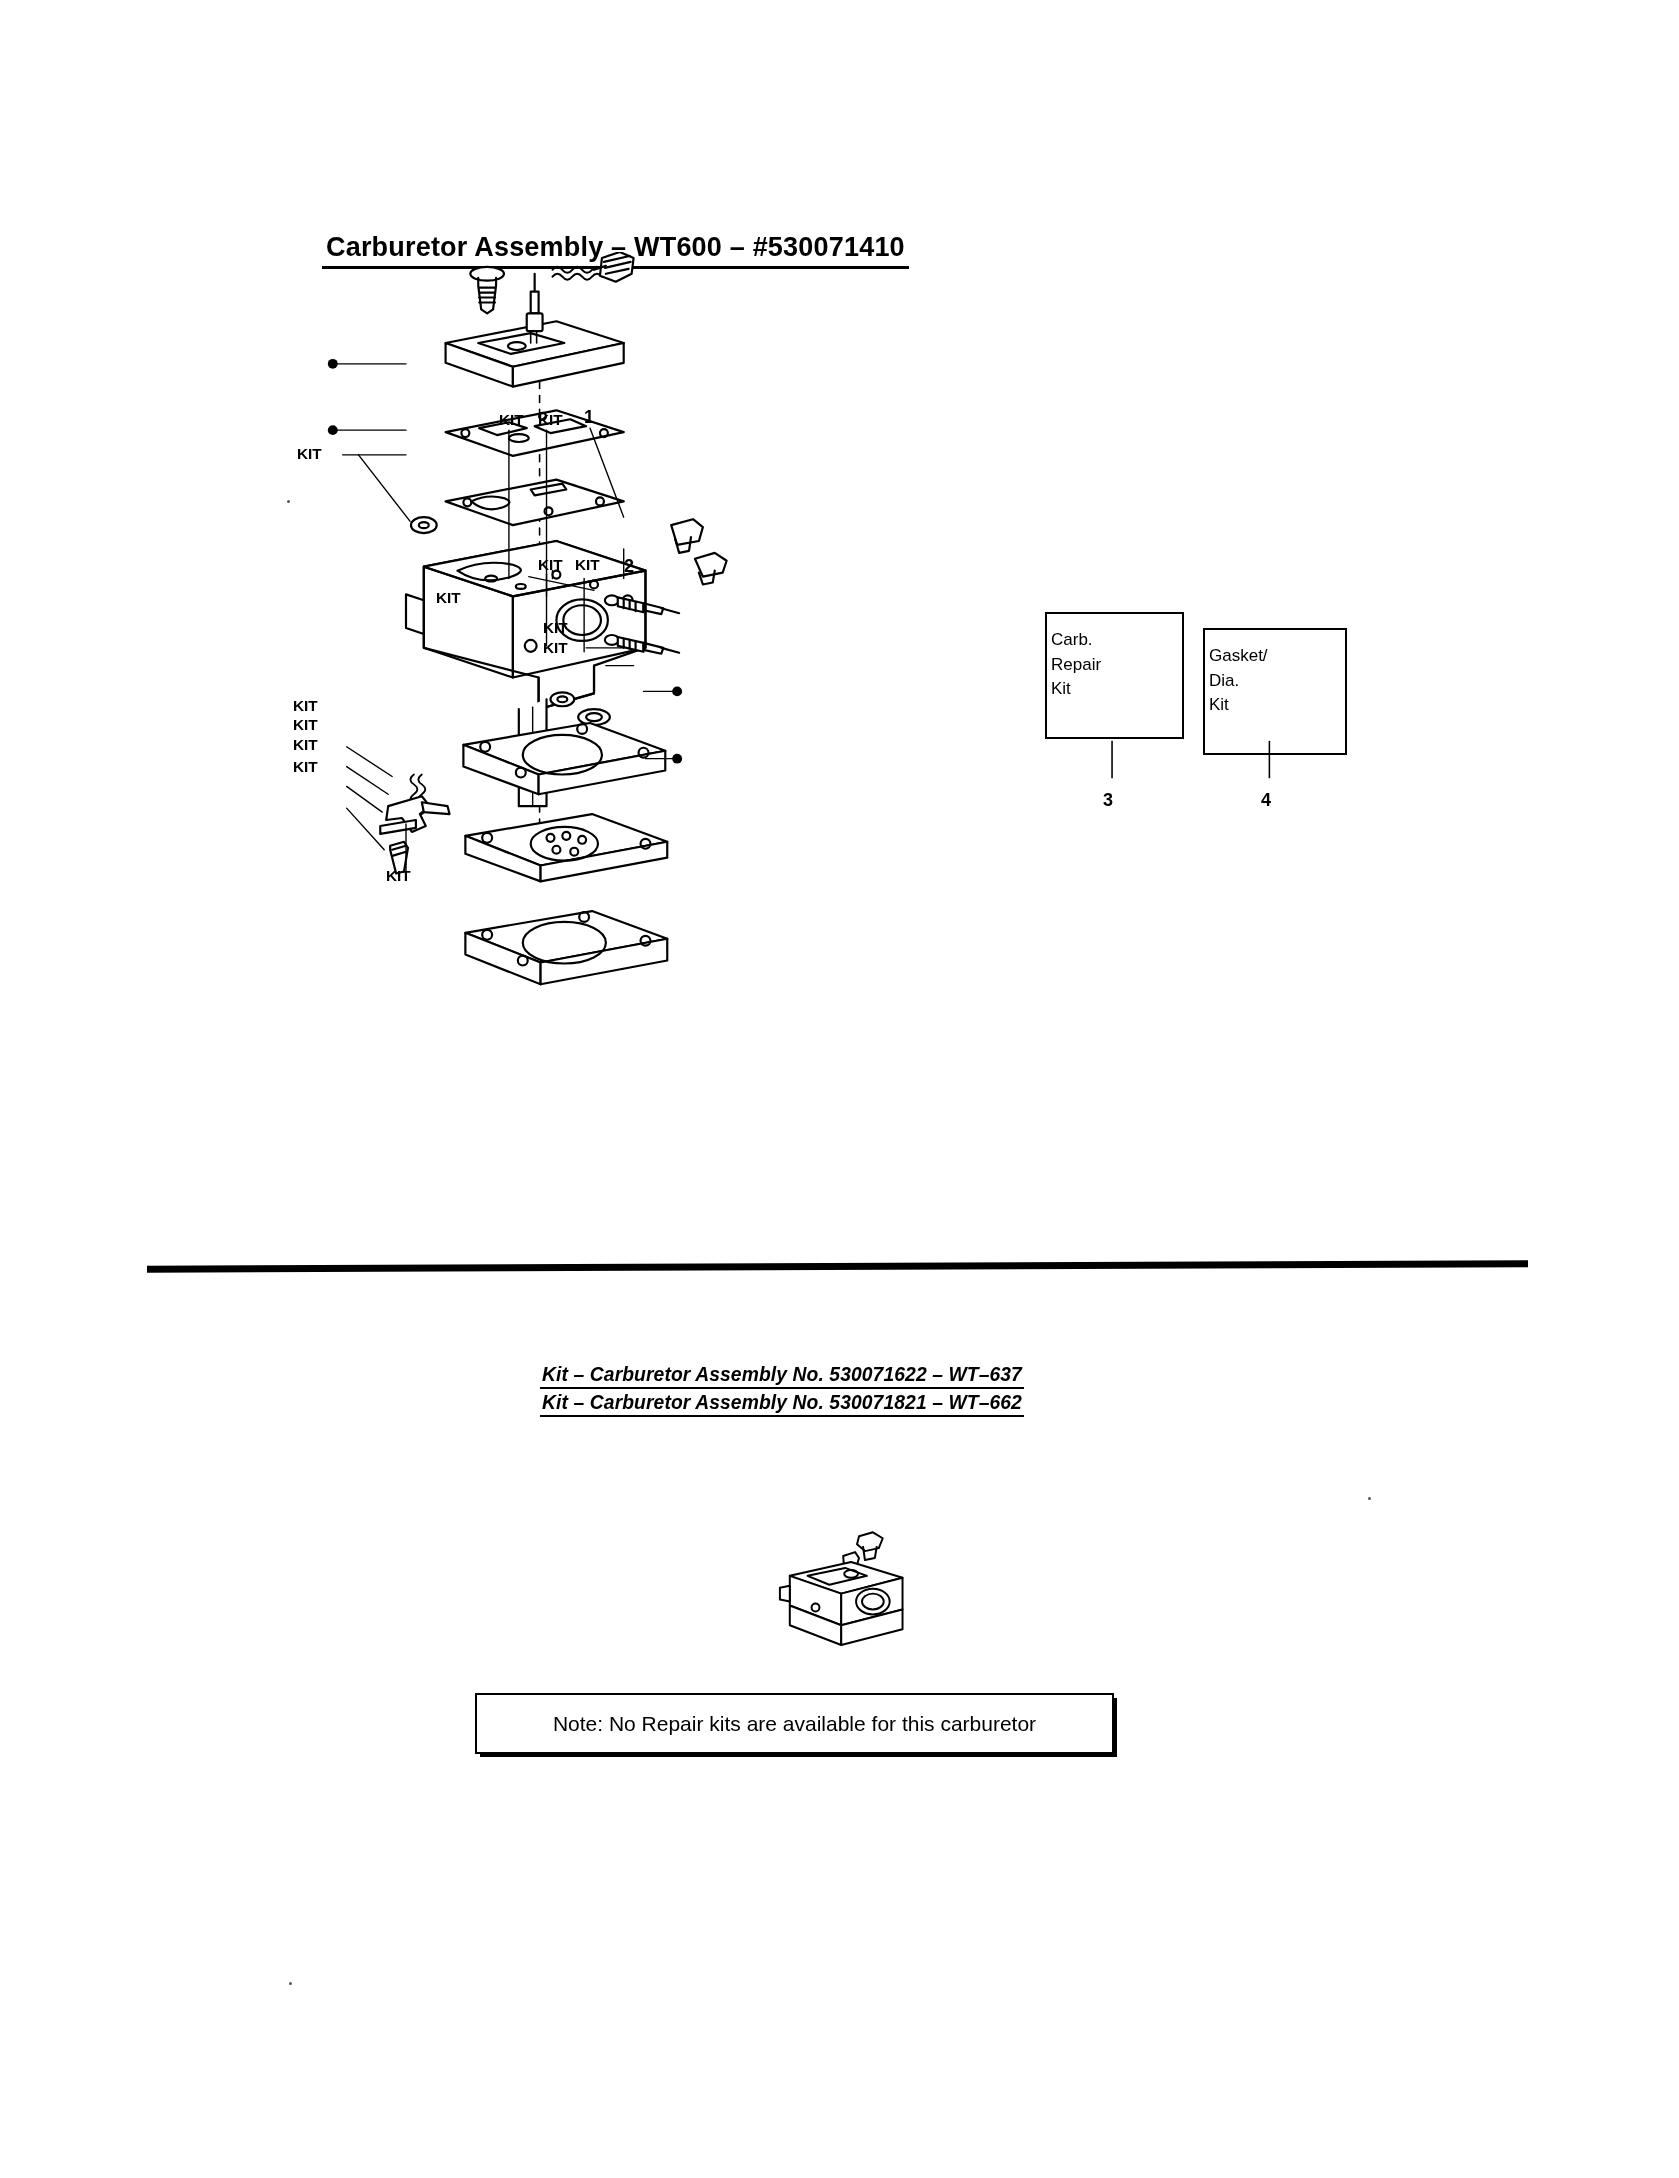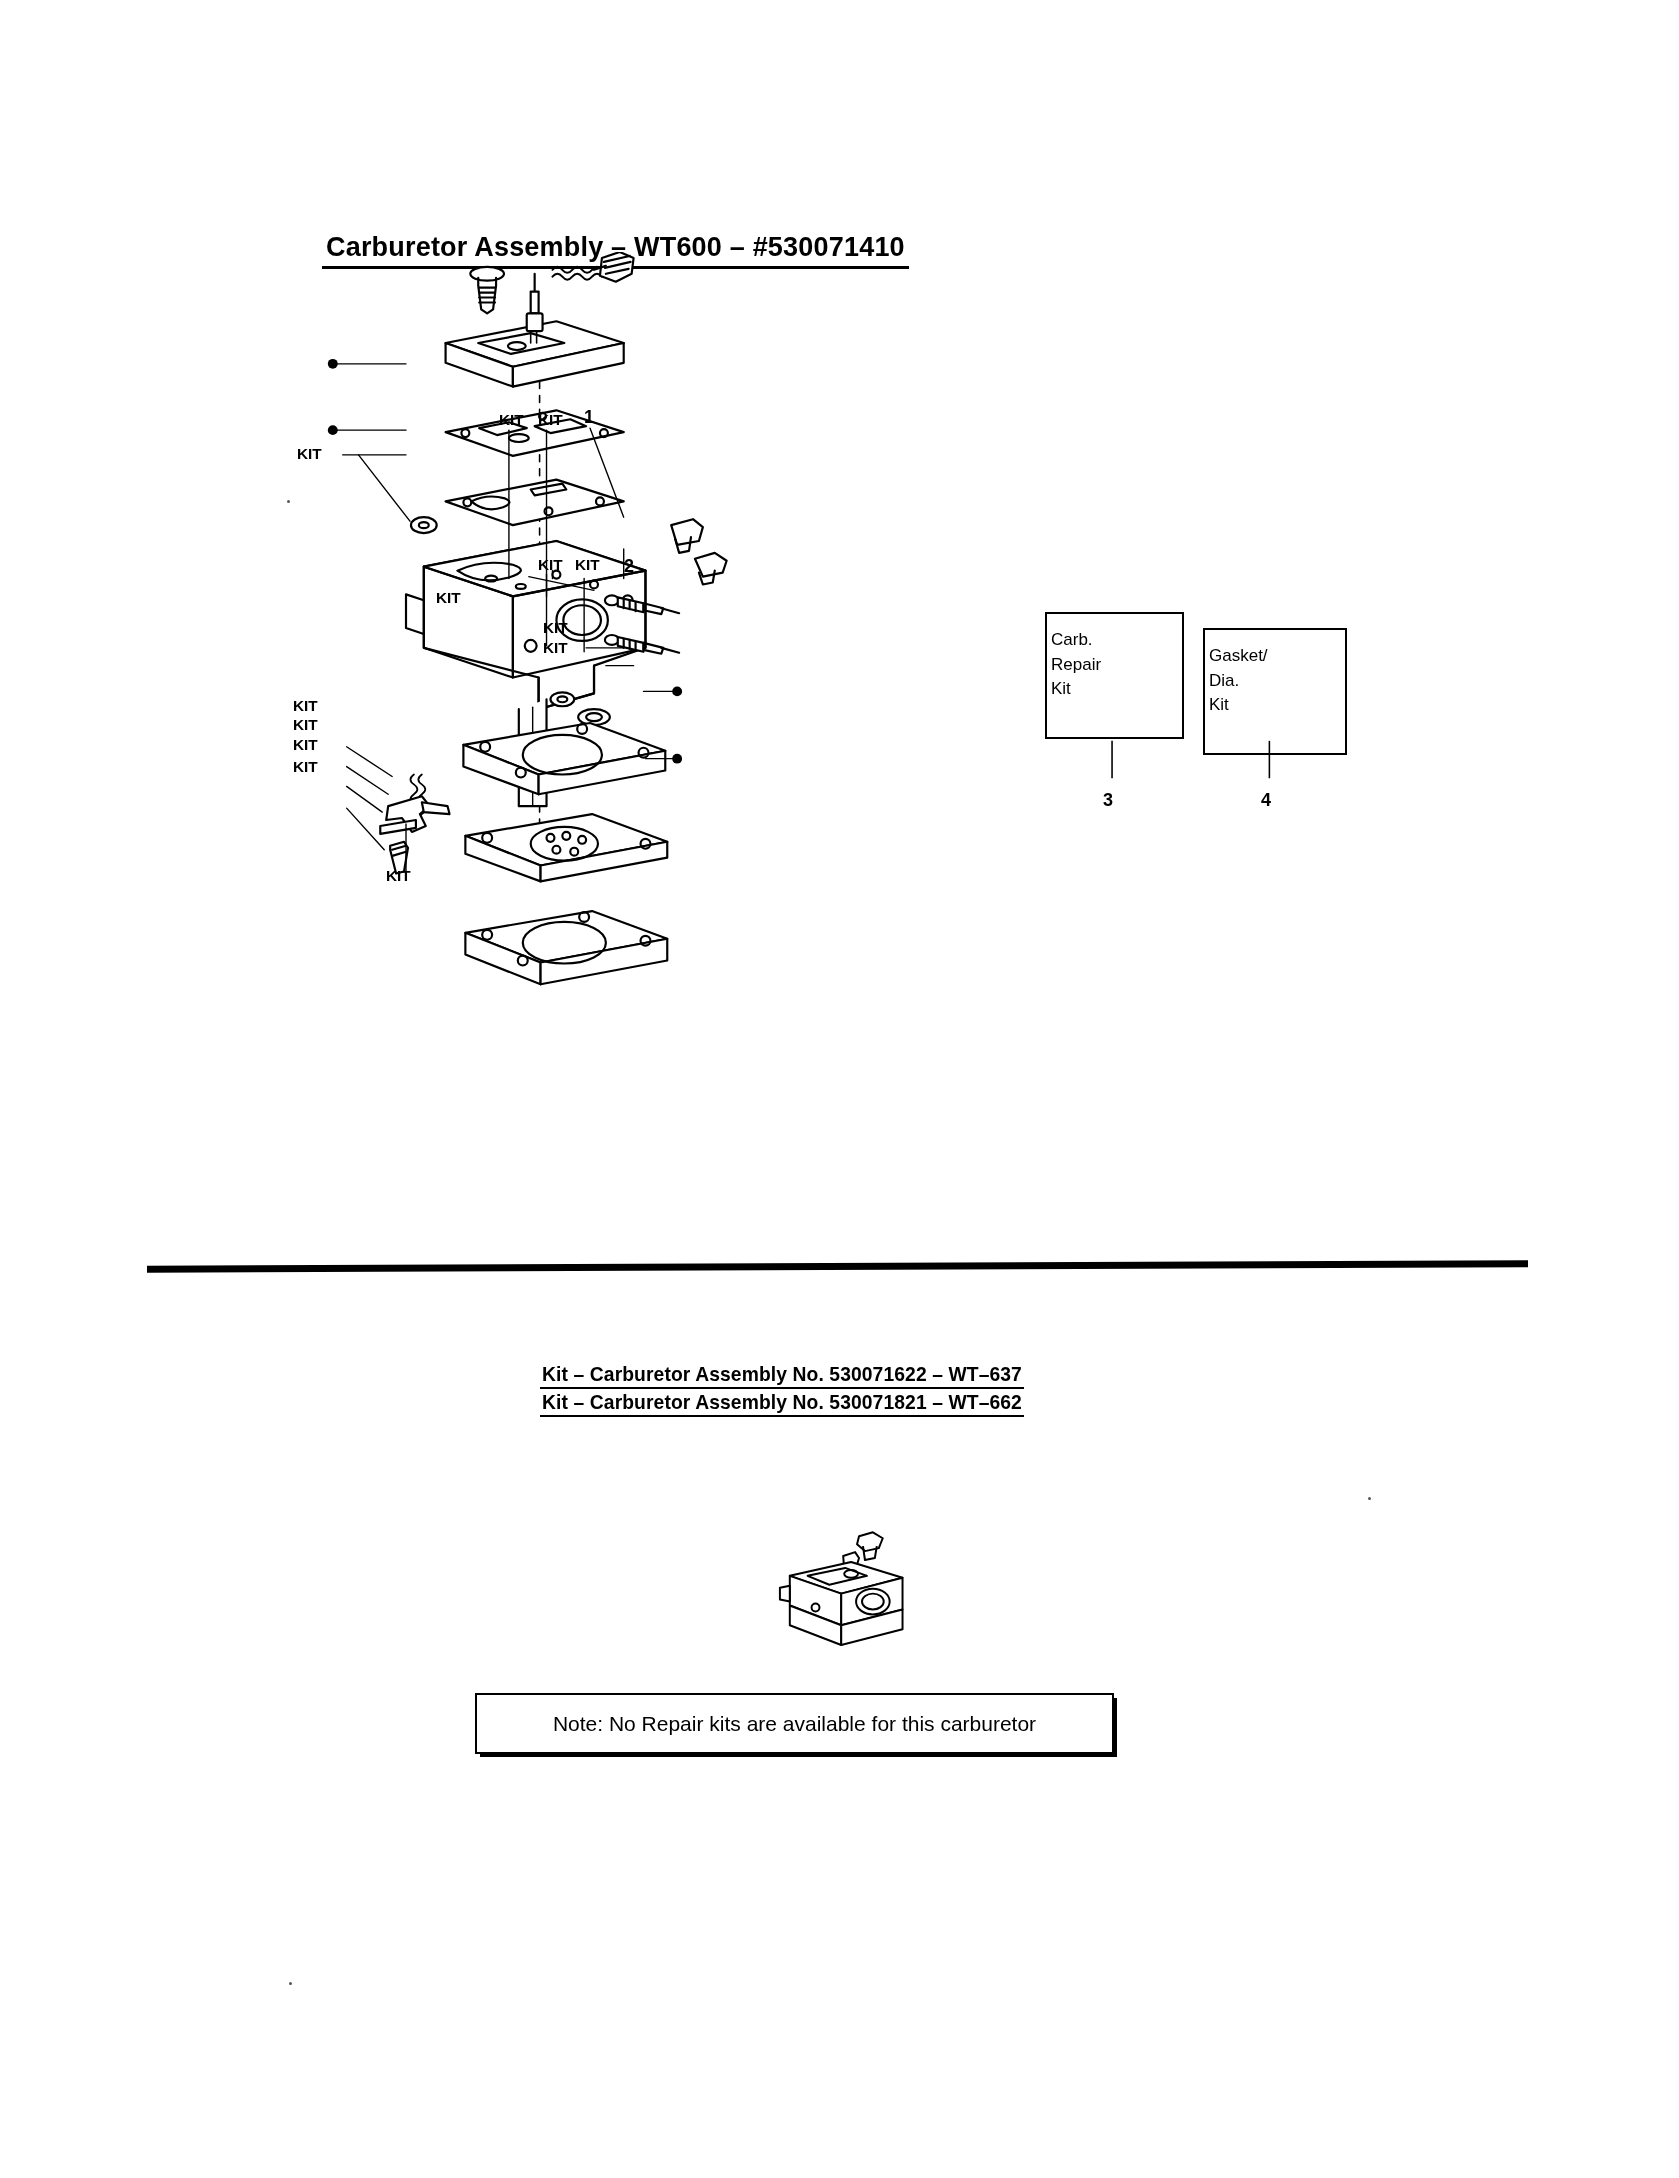--- a/index.html
+++ b/index.html
@@ -100,20 +100,21 @@
   }
   #kit-list .kit-line {
     font-size: 19.3px;
     font-weight: bold;
     letter-spacing: 0.1px;
     display: inline-block;
     border-bottom: 2.5px solid #000;
     padding: 0 2px 1px 2px;
     margin: 0 auto 3px auto;
     white-space: nowrap;
+    font-style: italic;
   }
   #kit-list .row { display: block; }
 
   
   #note-box {
     position: absolute;
     left: 475px;
     top: 1693px;
     width: 639px;
     height: 61px;

